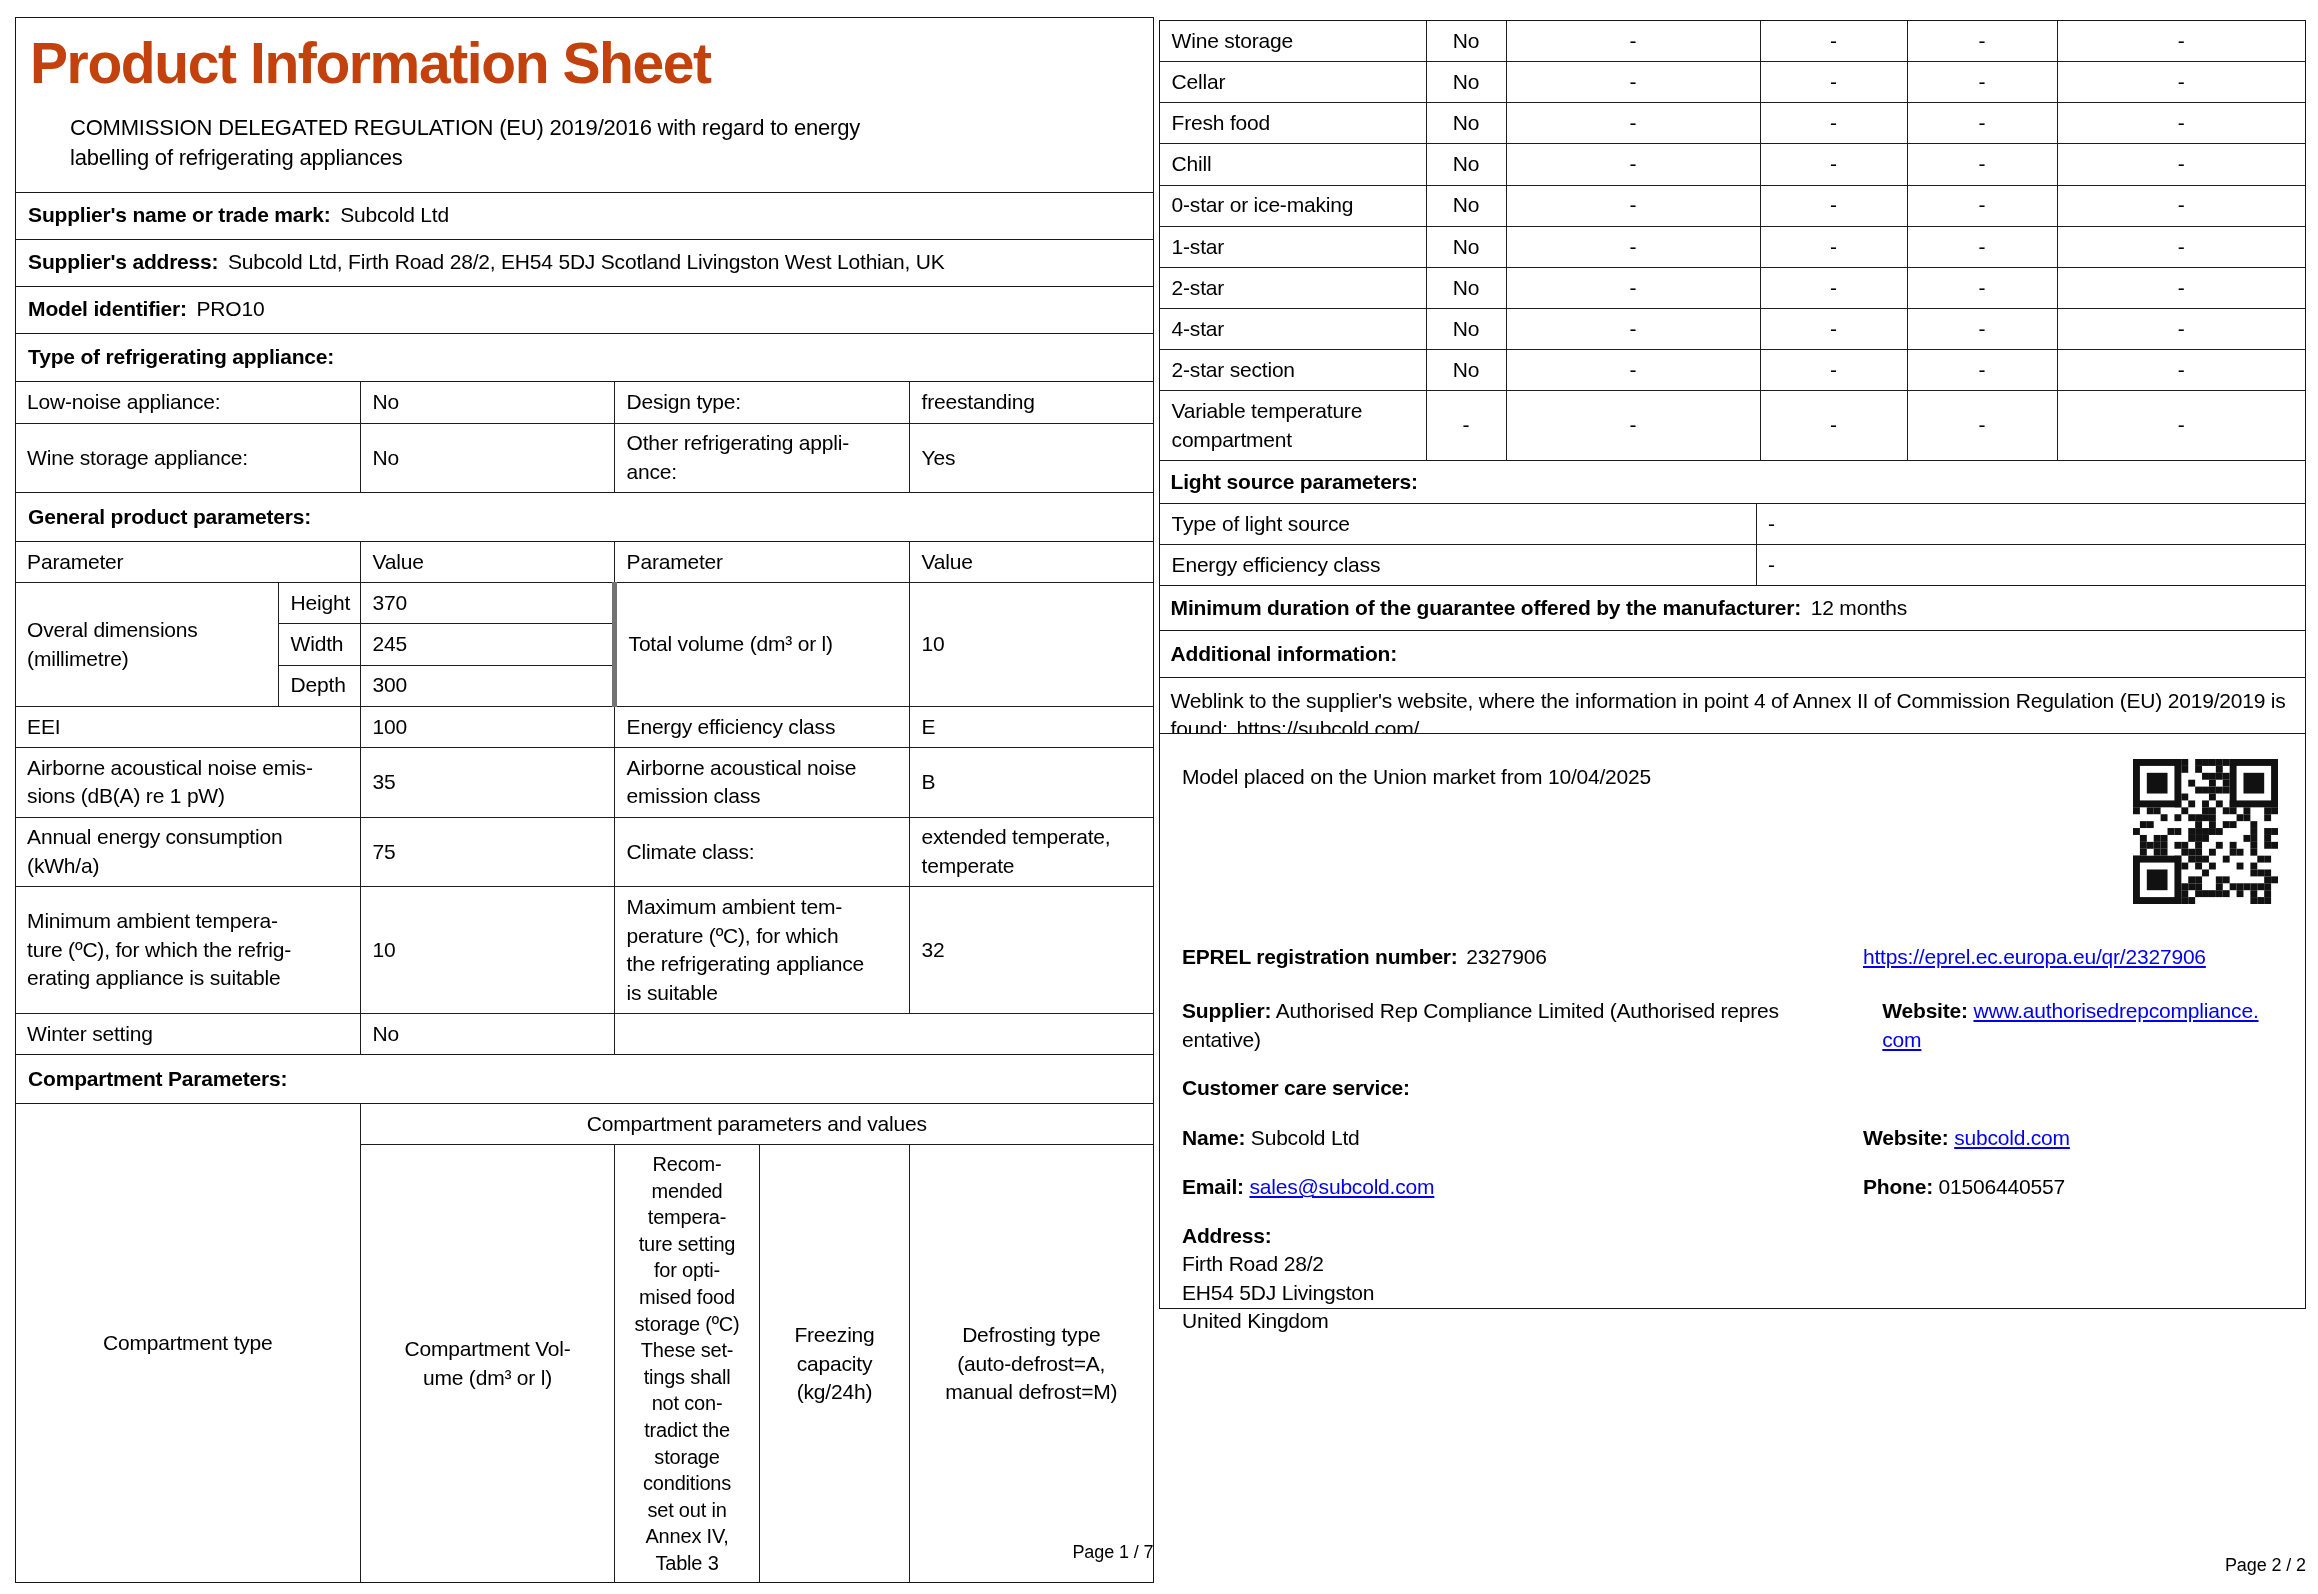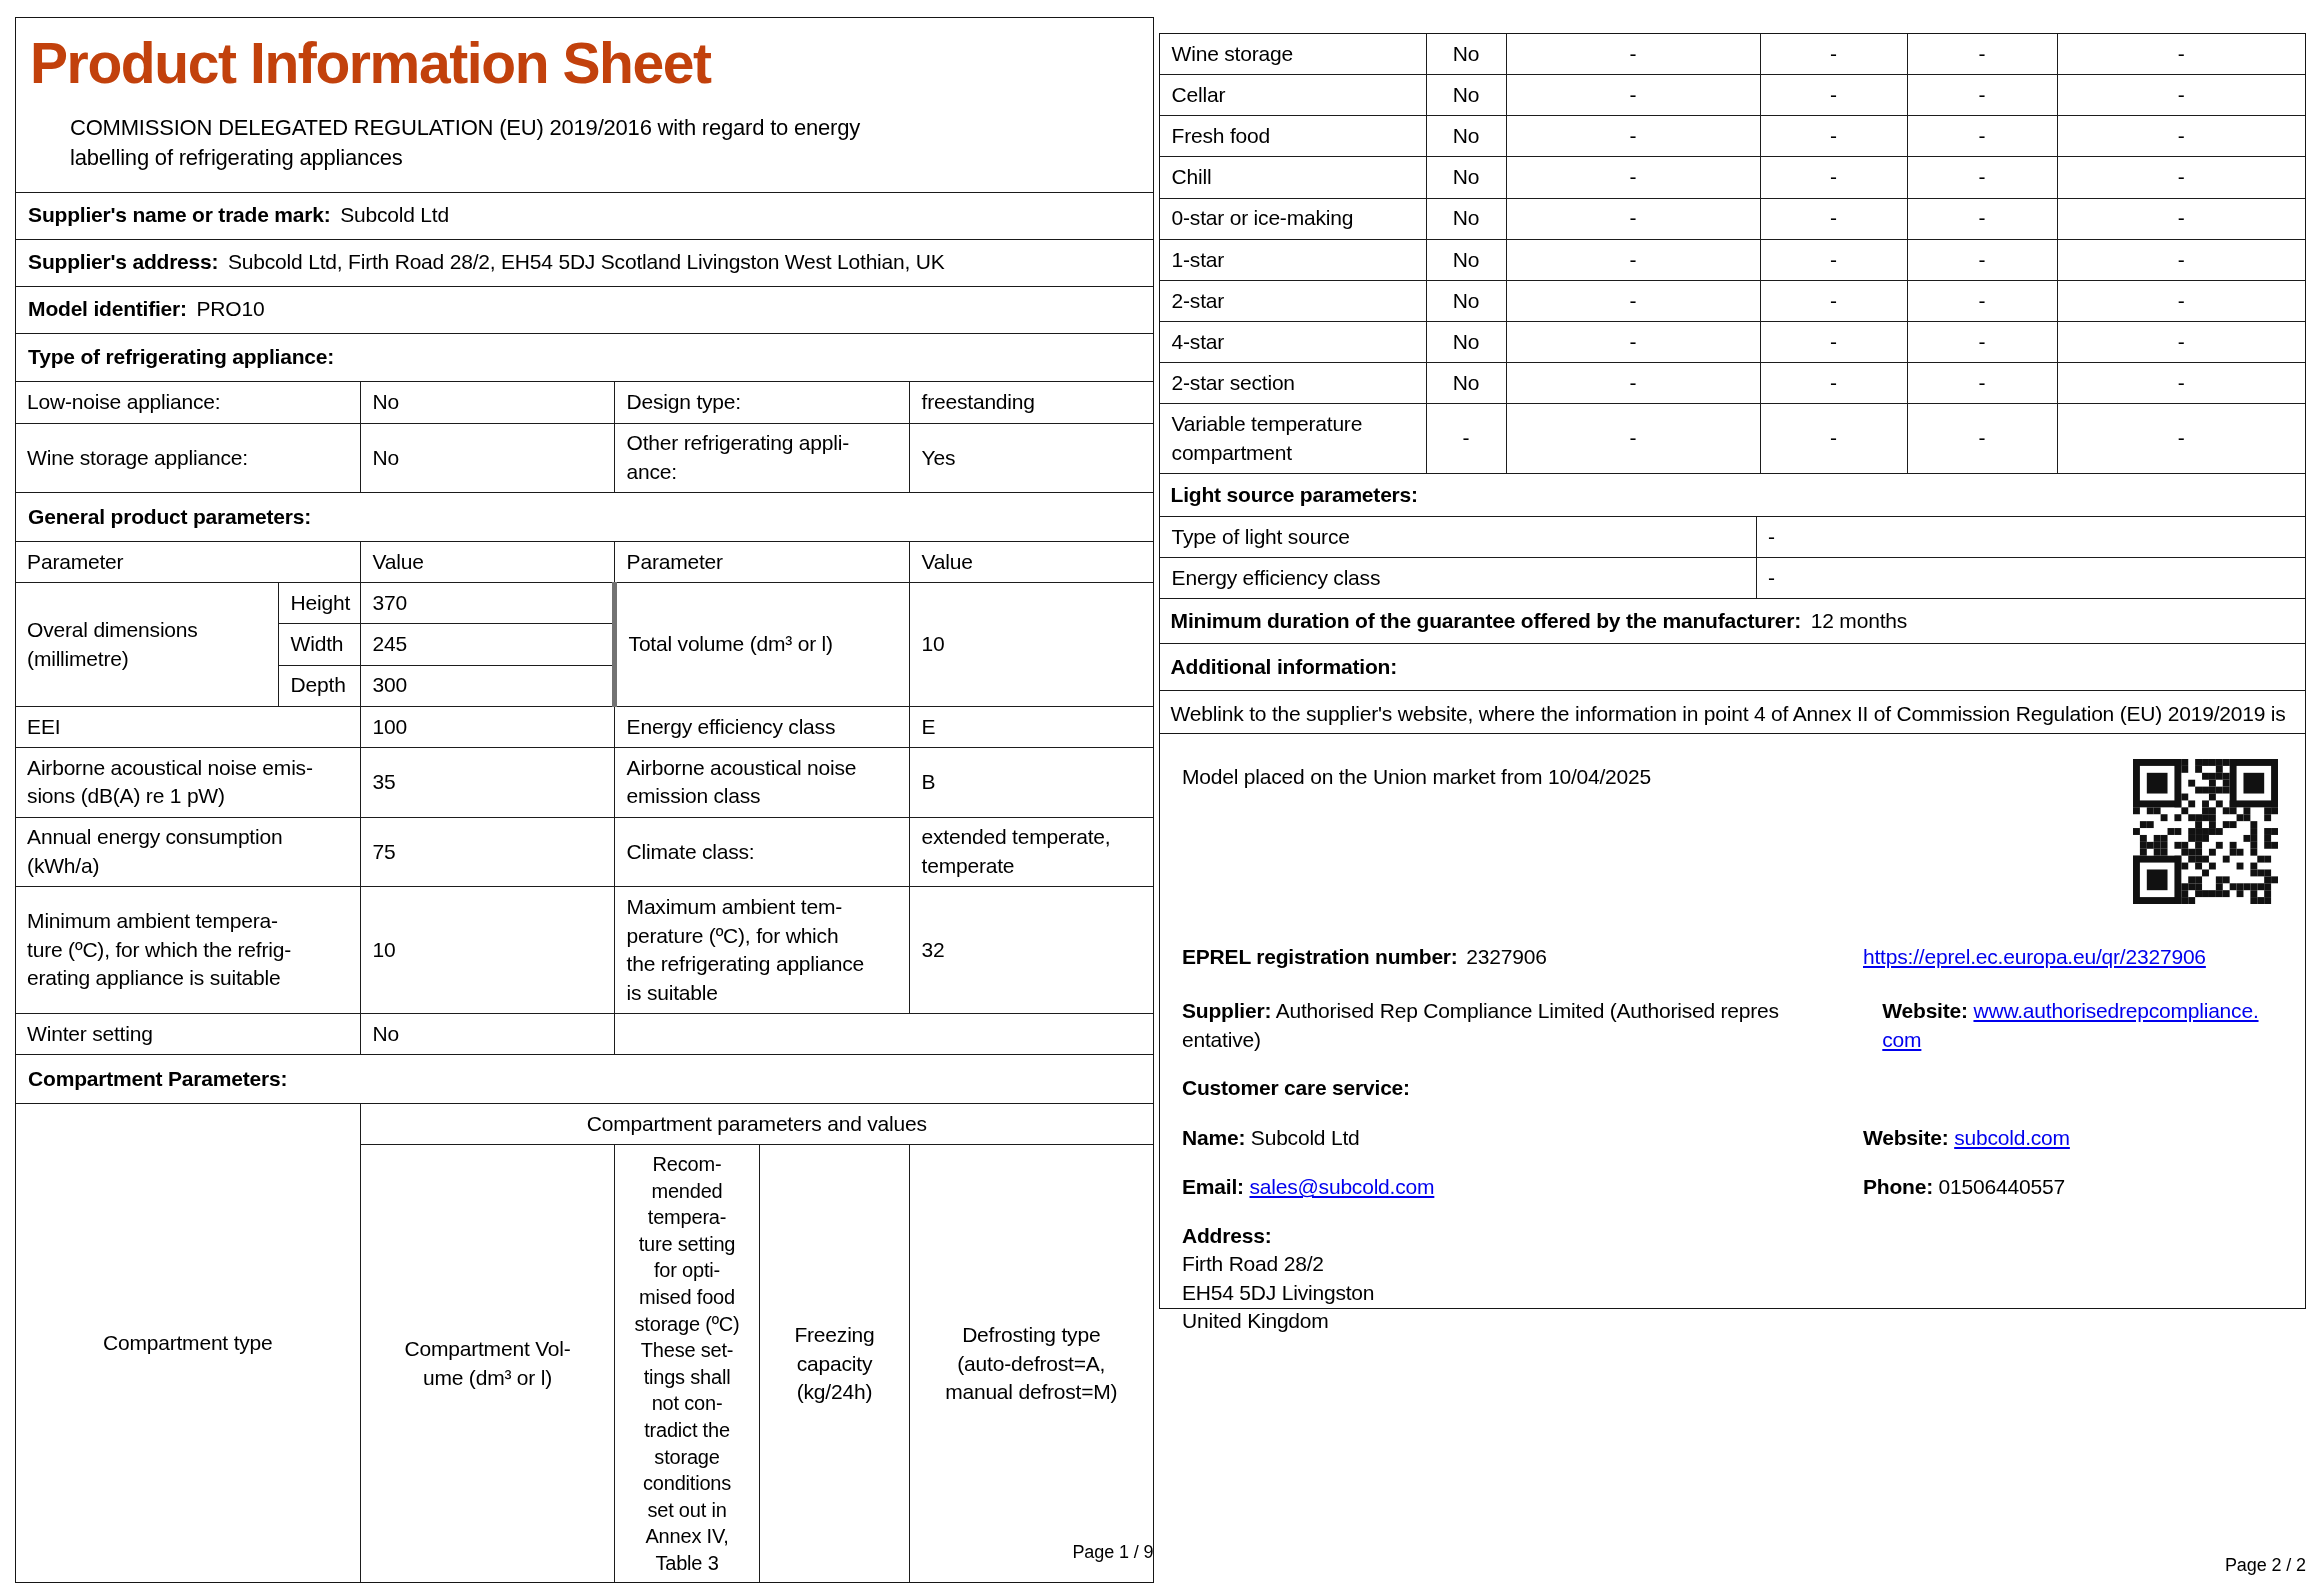--- a/index.html
+++ b/index.html
@@ -19,21 +19,21 @@
   .kvrow .val{margin-left:9.7px;}
   .hdrrow{min-height:44px;padding:9.7px 12.6px;box-sizing:border-box;font-weight:bold;}
   table.t{border-collapse:collapse;width:100%;table-layout:fixed;}
   table.t td{border-right:1px solid #1d1d1d;vertical-align:middle;padding:5.8px 11.6px;box-sizing:border-box;}
   table.t td:last-child{border-right:none;}
   table.t tr + tr td{border-top:1px solid #1d1d1d;}
   table.t td.bl{border-left:5px solid #737373;}
   td.c{text-align:center;padding:5.8px 4.8px;}
   td.nopadl{padding-left:12px;}
   
-  #page2box1{position:absolute;left:1159px;top:33px;width:1147px;border:1.9px solid #161616;box-sizing:border-box;background:#fff;}
+  #page2box1{position:absolute;left:1159px;top:20px;width:1147px;border:1.9px solid #161616;box-sizing:border-box;background:#fff;}
   #page2box2{position:absolute;left:1159px;top:733px;width:1147px;height:576px;border:1.9px solid #161616;box-sizing:border-box;background:#fff;padding:22px 26.6px 19.3px 22px;}
   .flexrow{display:flex;}
   .lcol{width:681px;flex:0 0 auto;}
   .rcol{flex:1 1 auto;}
   a.link, .link{color:#0000ee;text-decoration:underline;cursor:pointer;}
   .pagelabel{position:absolute;font-size:18px;letter-spacing:-0.1px;}
   #pagelabel1{left:14.5px;top:1540px;width:1139px;text-align:right;}
   #pagelabel2{left:1159px;top:1553px;width:1147px;text-align:right;}
   .small-gap{margin-left:8.7px;}
   #qr{flex:0 0 auto;margin-top:2.9px;}
@@ -208,21 +208,21 @@
           <td class="c" data-bind="page1.compartment_table.defrost_col">Defrosting type
 (auto-defrost=A,
 manual defrost=M)</td>
         </tr>
 
       </tbody>
         </table>
     </div>
   </div>
 
-  <div class="pagelabel" id="pagelabel1" data-bind="page1.page_label">Page 1 / 9</div>
+  <div class="pagelabel" id="pagelabel1" data-bind="page1.page_label">Page 1 / 7</div>
 
   <div id="page2box1">
     <table class="t">
       <colgroup>
           <col style="width:266px">
           <col style="width:80px">
           <col style="width:254px">
           <col style="width:147px">
           <col style="width:150px">
           <col>

